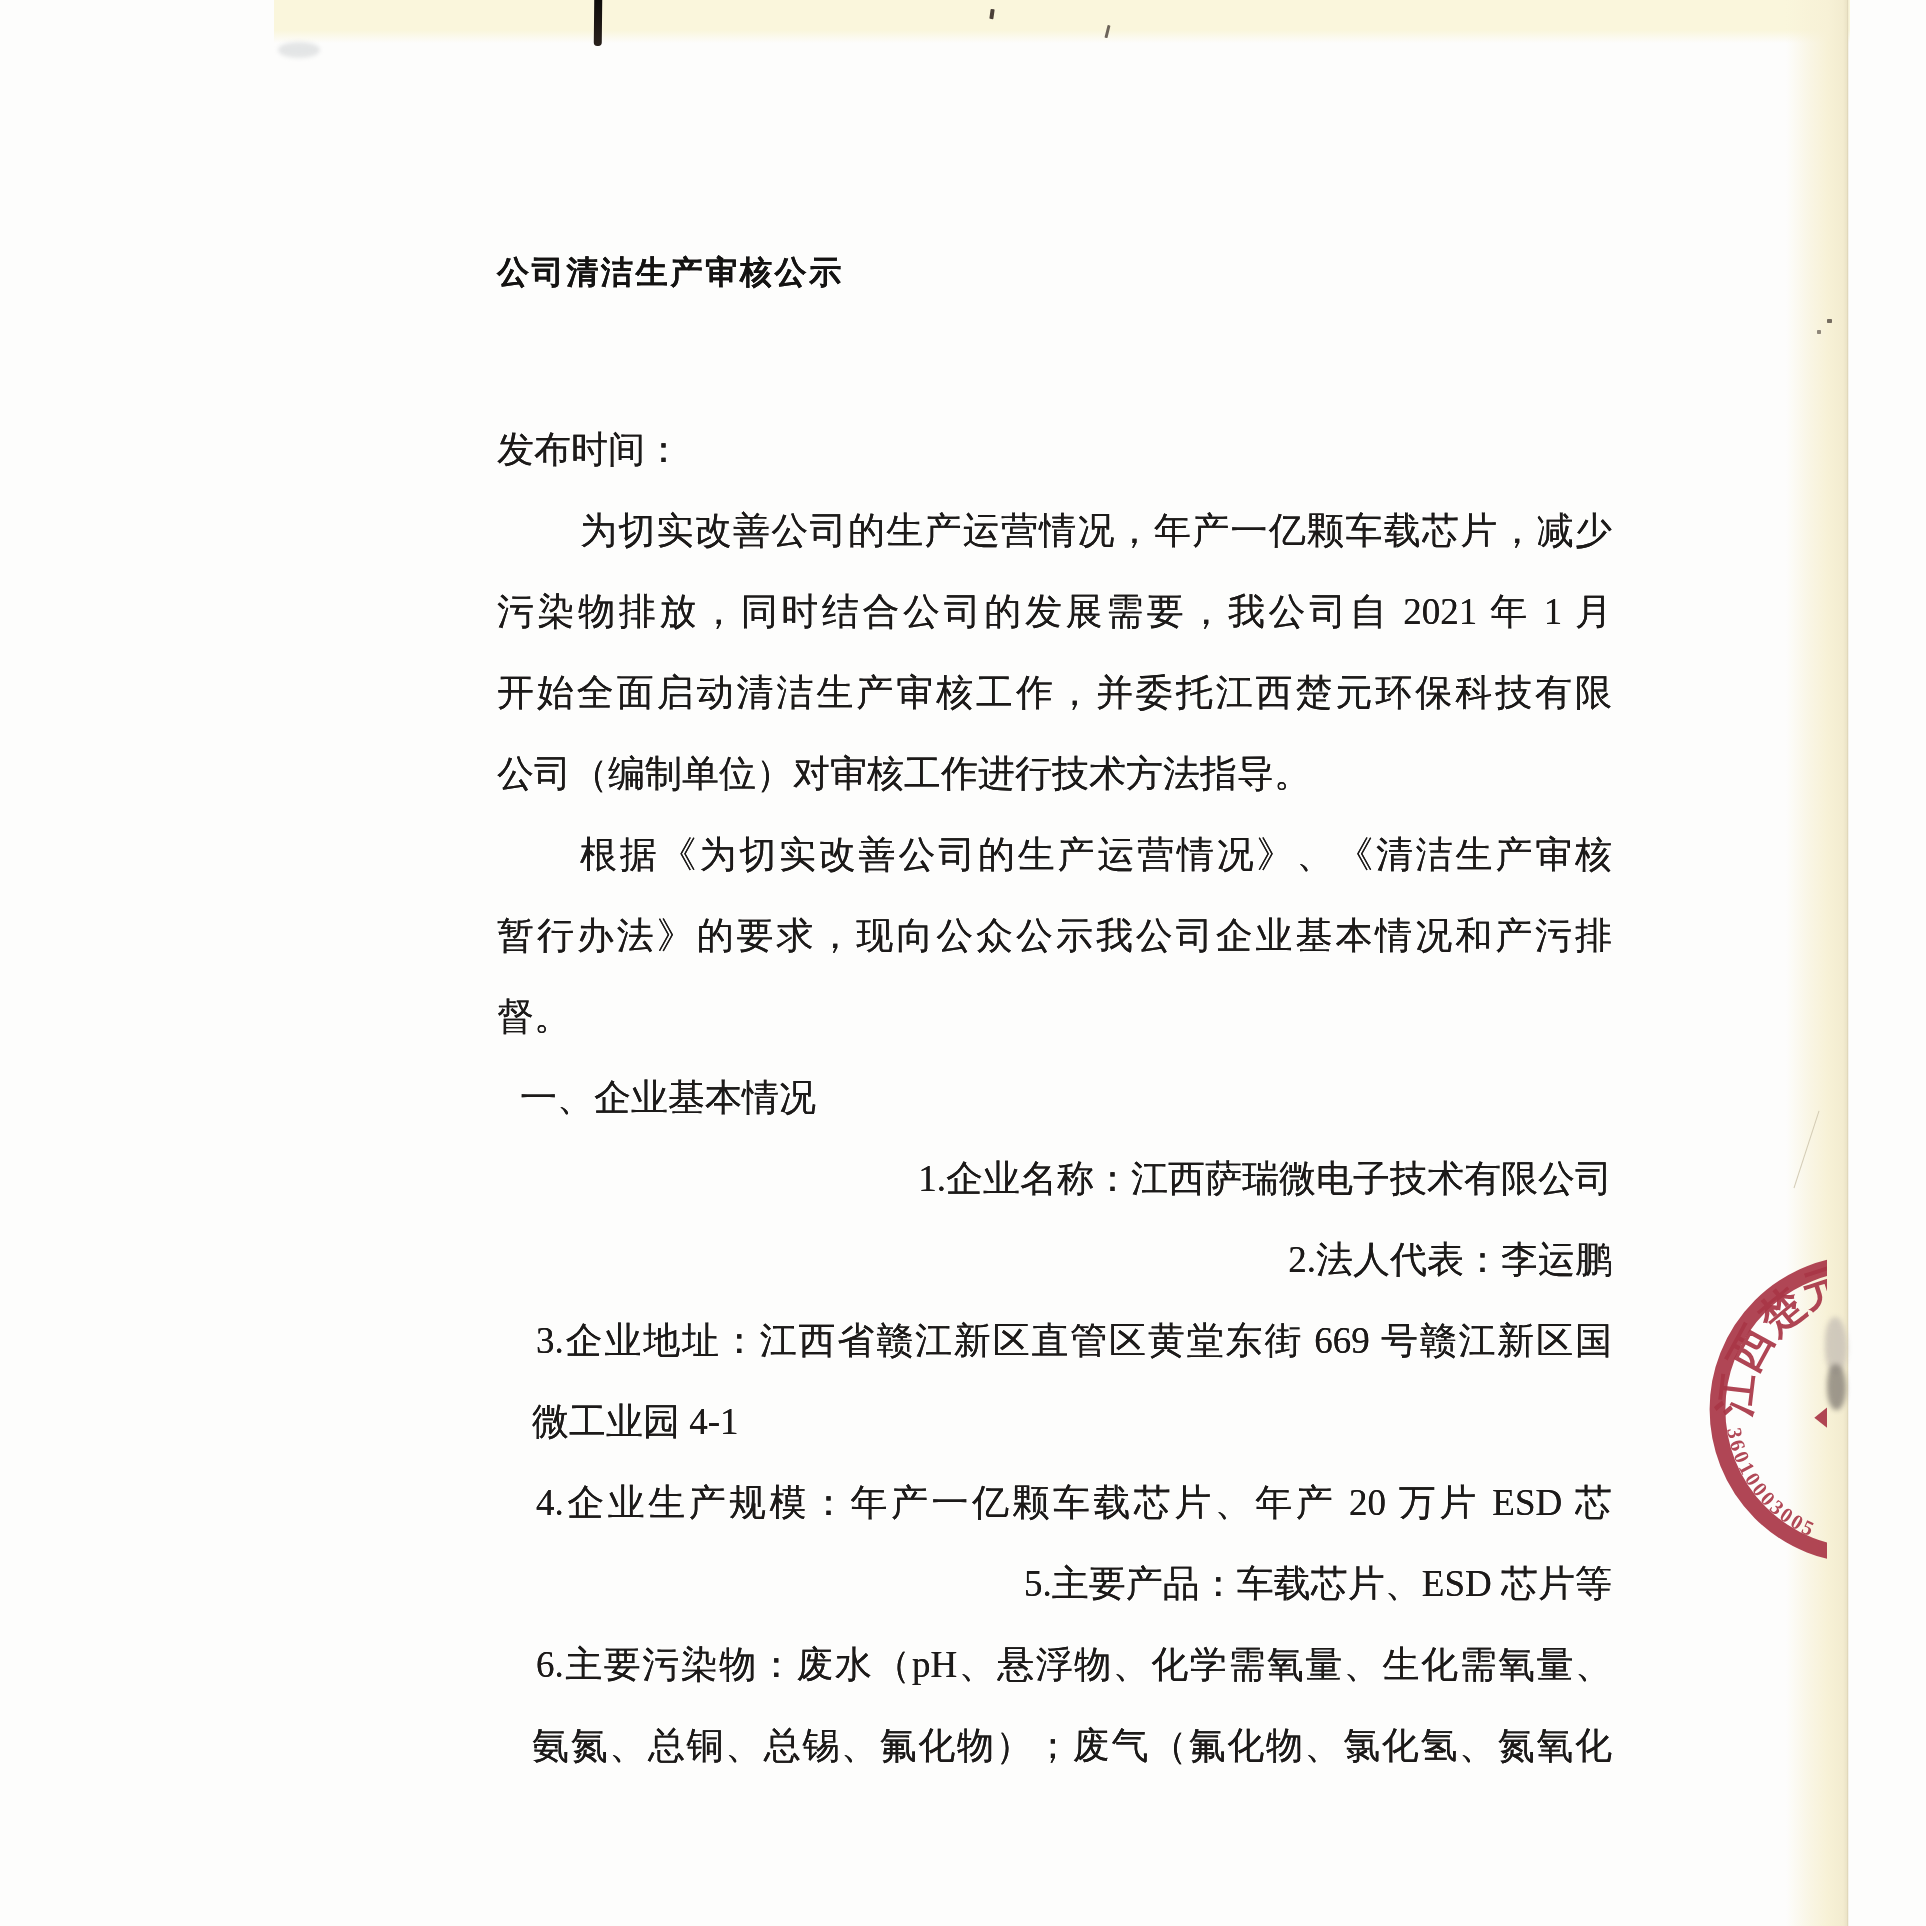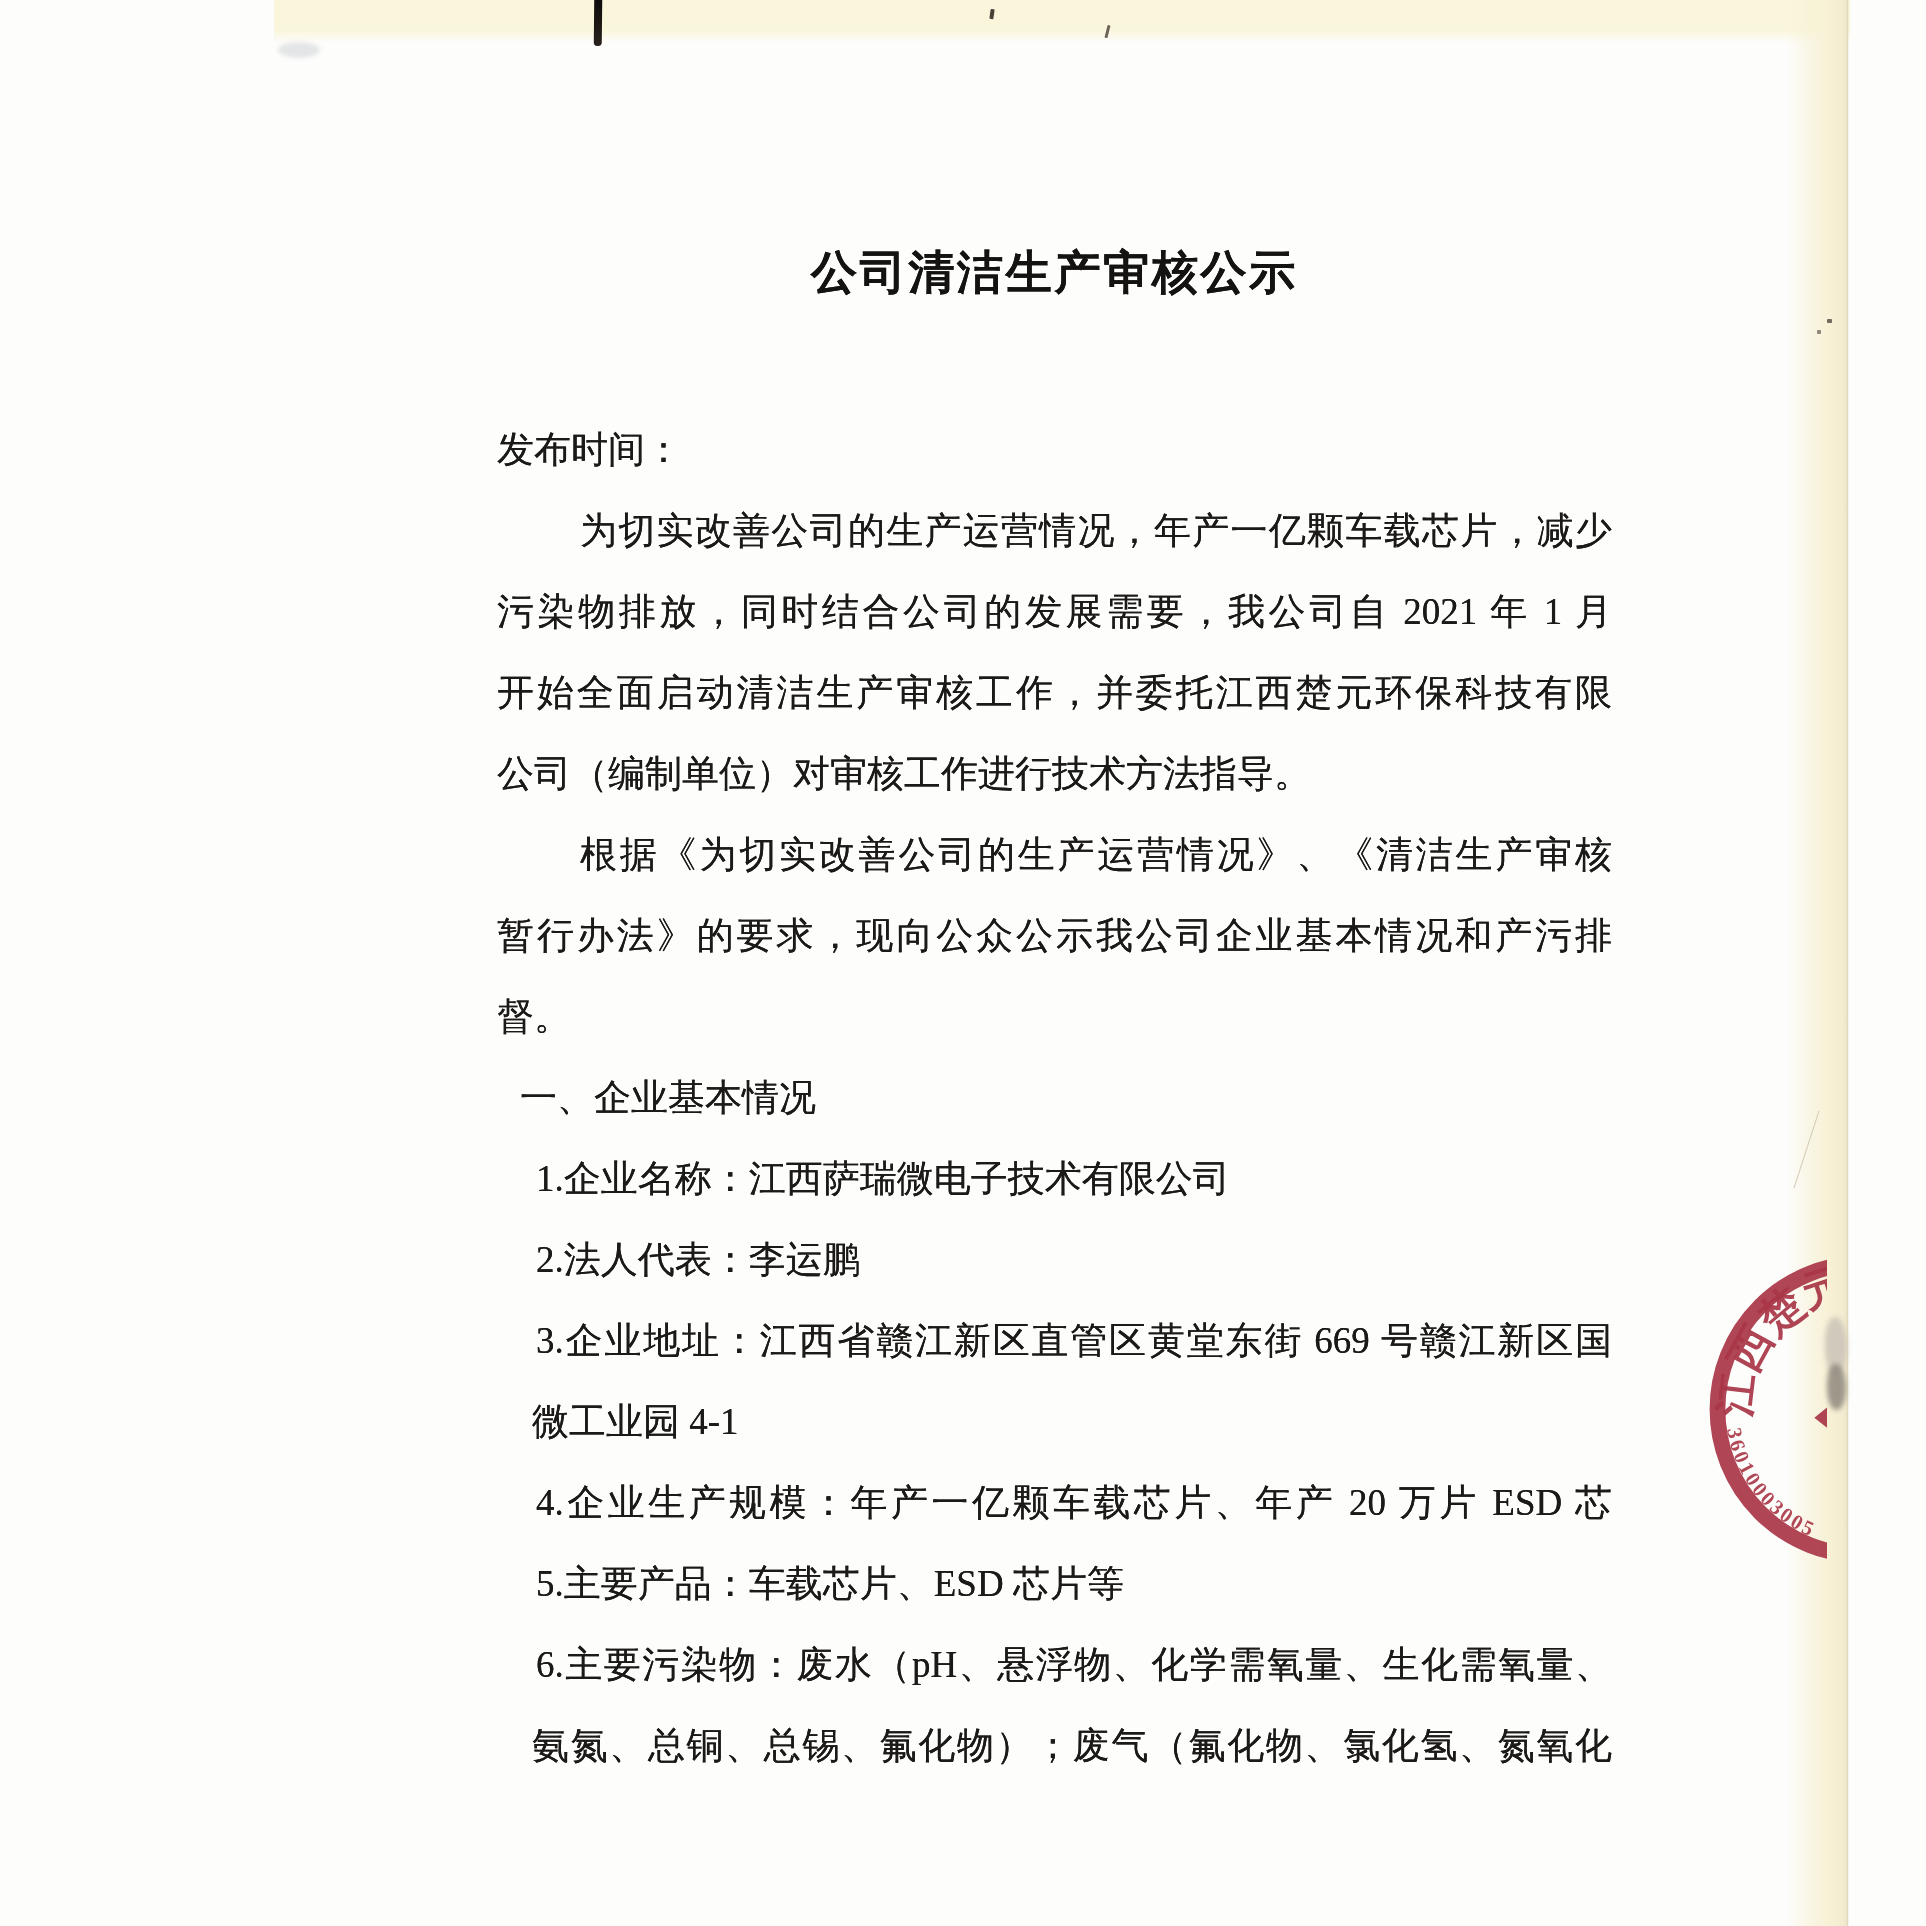--- a/index.html
+++ b/index.html
@@ -33,32 +33,32 @@
   .sp2{left:1106px;top:25px;width:2.7px;height:13px;transform:rotate(14deg);opacity:.8;}
   .sp3{left:1827px;top:319px;width:4.6px;height:3.9px;opacity:.75;}
   .sp4{left:1817px;top:330px;width:3.5px;height:3.5px;opacity:.6;}
   .smudge{
     position:absolute;left:278px;top:42px;width:42px;height:16px;
     background:#9aa0a6;opacity:.25;filter:blur(2.3px);border-radius:50%;
   }
   
   .doc{position:absolute;left:497px;top:243px;width:1115px;color:#1c1a19;}
   .title{
-    font-size:46px;font-weight:bold;letter-spacing:2.7px;
-    text-align:center;height:59px;line-height:59px;color:#141312;
+    font-size:32px;font-weight:bold;letter-spacing:2.7px;
+    text-align:left;height:59px;line-height:59px;color:#141312;
     text-shadow:0 0 0.4px #141312;
     margin-bottom:107px;white-space:nowrap;
   }
   .line{
     font-size:37px;height:81px;line-height:81px;
     text-shadow:0 0 0.2px #1c1a19;
   }
   .just{text-align:justify;text-align-last:justify;text-justify:inter-character;}
   .ind2{padding-left:83px;}
-  .ind1{padding-left:39px;}
+  .ind1{padding-left:39px;text-align:right;}
   .ind09{padding-left:35px;}
   .ind06{padding-left:23px;}
   
   .seal-svg{position:absolute;left:1656px;top:1213px;}
   .blob{position:absolute;border-radius:45% 55% 50% 50%;filter:blur(2.7px);}
   .blob1{left:1825px;top:1317px;width:22.3px;height:58px;background:#cdc6ba;opacity:.9;}
   .blob2{left:1827px;top:1364px;width:19px;height:46px;background:#8f897f;opacity:.85;}
   .crease{
     position:absolute;left:1806px;top:1109px;width:1.2px;height:81px;
     background:#c9c0a8;transform:rotate(18deg);opacity:.8;

